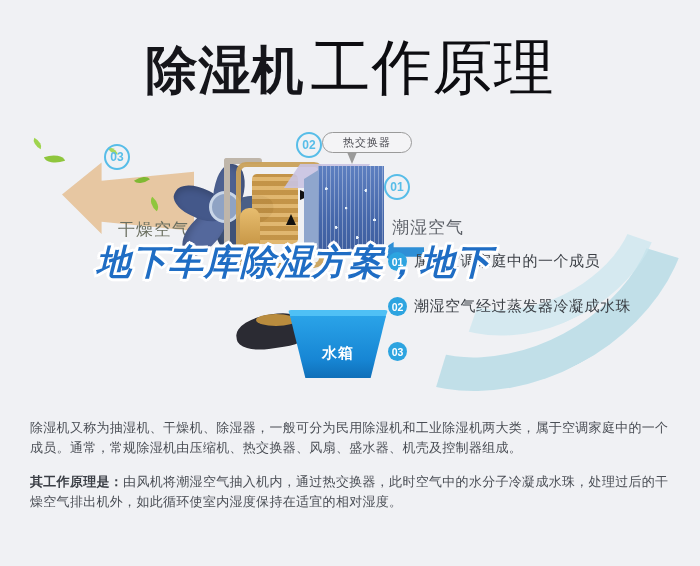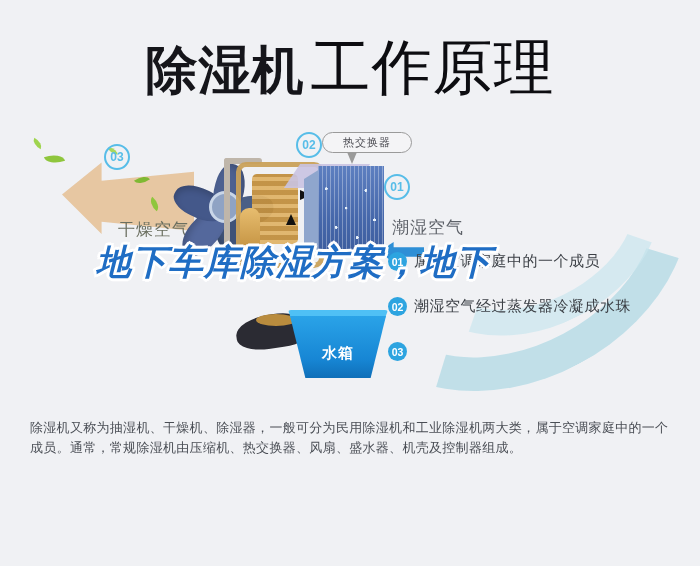--- a/index.html
+++ b/index.html
@@ -305,15 +305,16 @@
     </div>
 
   </div>
 
   <div class="overlay">
     <div class="ov-line">地下车库除湿方案，地下</div>
   </div>
 
   <div class="copy">
     <p>除湿机又称为抽湿机、干燥机、除湿器，一般可分为民用除湿机和工业除湿机两大类，属于空调家庭中的一个成员。通常，常规除湿机由压缩机、热交换器、风扇、盛水器、机壳及控制器组成。</p>
+    <p><b>其工作原理是：</b><span>由风机将潮湿空气抽入机内，通过热交换器，此时空气中的水分子冷凝成水珠，处理过后的干燥空气排出机外，如此循环使室内湿度保持在适宜的相对湿度。</span></p>
   </div>
 
 </div>
 
 </body></html>

